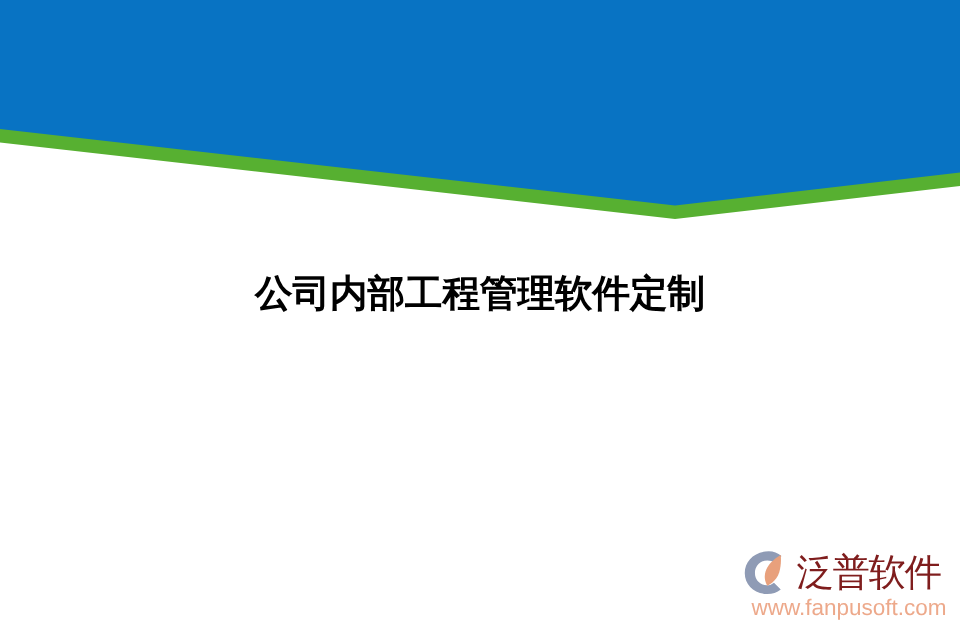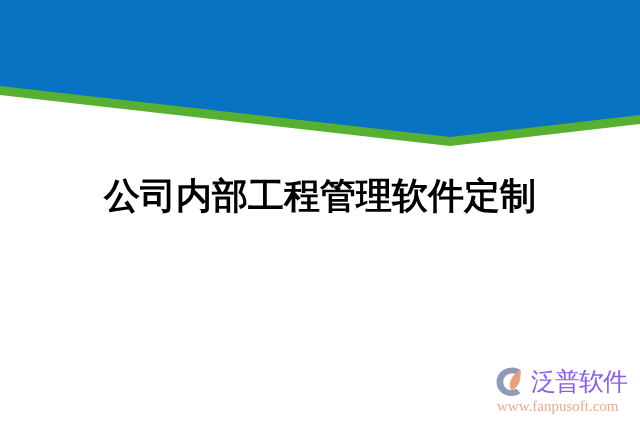--- a/index.html
+++ b/index.html
@@ -27,21 +27,21 @@
     position: absolute;
     left: 0;
     top: 172px;
     width: 640px;
     text-align: center;
   }
   .title-line {
     display: block;
     color: #000000;
     font-weight: bold;
-    font-size: 36px;
+    font-size: 25px;
     line-height: 47px;
     letter-spacing: 0px;
     font-family: "DejaVu Sans", "Liberation Sans", sans-serif;
     white-space: nowrap;
   }
   #logo-watermark {
     position: absolute;
     right: 5px;
     bottom: 6px;
     width: 140px;
@@ -57,39 +57,39 @@
     align-items: center;
     justify-content: flex-start;
   }
   #logo-mark {
     width: 34px;
     height: 31px;
     flex: 0 0 auto;
     margin-right: 2px;
   }
   #logo-wordmark {
-    color: #8b5cf6;
+    color: #7f1d1d;
     font-size: 25px;
     line-height: 31px;
     font-weight: normal;
     font-family: "DejaVu Sans", "Liberation Sans", sans-serif;
     white-space: nowrap;
     letter-spacing: -1px;
   }
   #logo-url {
     position: absolute;
     left: 2px;
     top: 36px;
     width: 138px;
     color: #eda98b;
     font-size: 15px;
     line-height: 18px;
-    font-family: Liberation Serif, serif;
+    font-family: Liberation Sans, sans-serif;
     white-space: nowrap;
-    text-align: left;
+    text-align: center;
   }
 </style>
 </head>
 <body>
 
 <div id="slide">
 
   <svg id="banner-svg" viewBox="0 0 640 160" preserveAspectRatio="none">
     <polygon fill="#57B031" points="0,0 640,0 640,124 450,146 0,95"></polygon>
     <polygon fill="#0873C3" points="0,0 640,0 640,115 450,137 0,86"></polygon>

